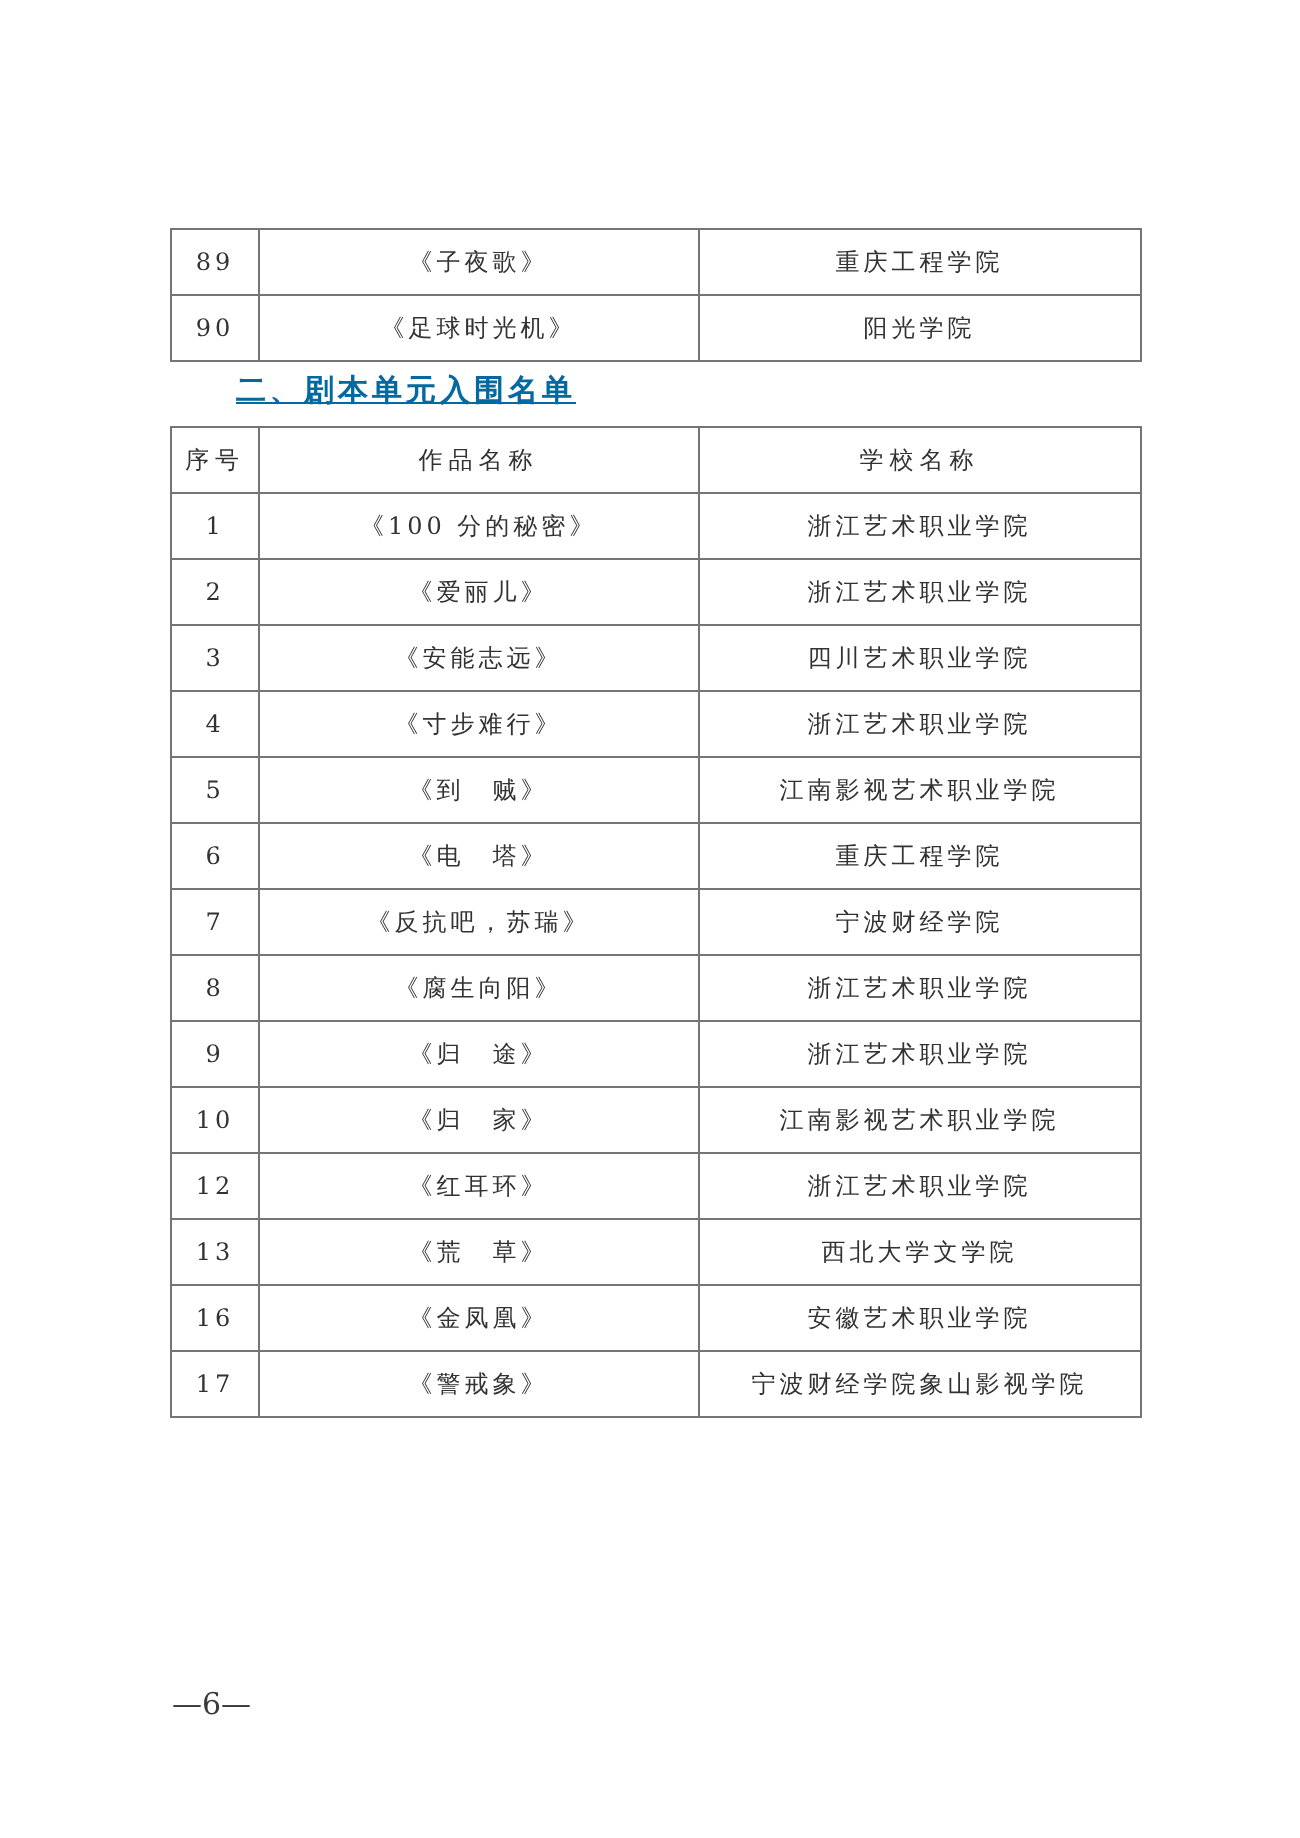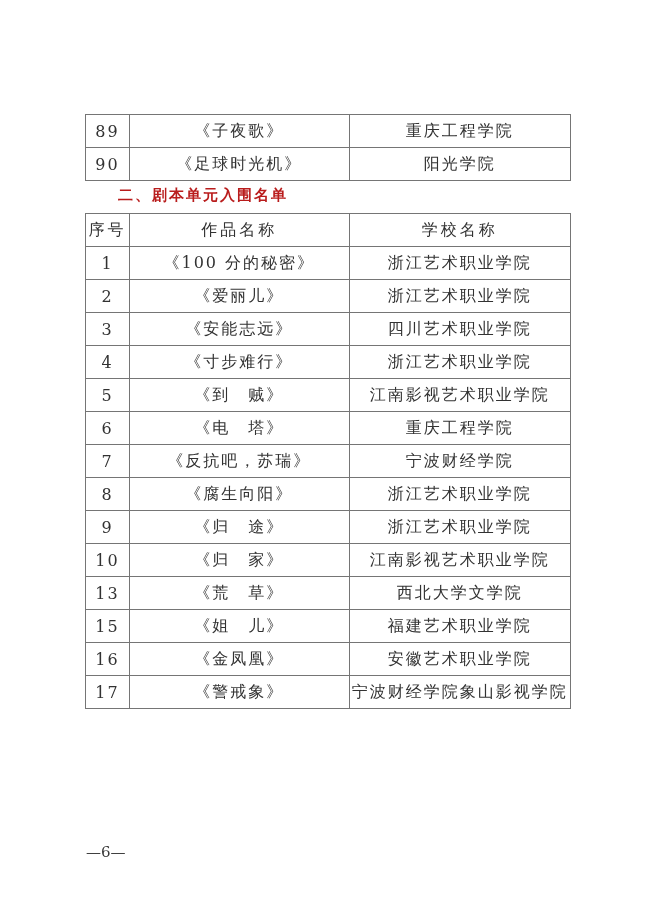--- a/index.html
+++ b/index.html
@@ -15,21 +15,21 @@
     font-family: "DejaVu Serif", "Liberation Serif", serif;
     color: #323232;
     overflow: hidden;
   }
   table.doc-table {
     position: absolute;
     left: 85px;
     border-collapse: collapse;
     table-layout: fixed;
     width: 486px;
-    font-size: 16px;
+    font-size: 12px;
   }
   table.doc-table td, table.doc-table th {
     border: 1px solid #757575;
     height: 32px;
     text-align: center;
     vertical-align: middle;
     padding: 0 2px;
     letter-spacing: 2px;
     font-weight: normal;
     overflow: hidden;
@@ -41,21 +41,22 @@
   }
   #table-prev { top: 114px; }
   #table-script { top: 213px; }
   .section-heading {
     position: absolute;
     left: 118px;
     top: 186px;
     font-size: 15px;
     font-weight: bold;
     letter-spacing: 2px;
-    color: #b91c1c;
+    color: #0369a1;
+    text-decoration: underline;
   }
   .page-number {
     position: absolute;
     left: 86px;
     top: 843px;
     font-size: 15px;
     letter-spacing: 0;
     color: #3a3a3a;
   }
   .c-no { width: 44px; }
@@ -160,33 +161,33 @@
           <td>浙江艺术职业学院</td>
         </tr>
 
         <tr>
           <td>10</td>
           <td>《归　家》</td>
           <td>江南影视艺术职业学院</td>
         </tr>
 
 
+        <tr>
+          <td>12</td>
+          <td>《红耳环》</td>
+          <td>浙江艺术职业学院</td>
+        </tr>
 
         <tr>
           <td>13</td>
           <td>《荒　草》</td>
           <td>西北大学文学院</td>
         </tr>
 
 
-        <tr>
-          <td>15</td>
-          <td>《姐　儿》</td>
-          <td>福建艺术职业学院</td>
-        </tr>
 
         <tr>
           <td>16</td>
           <td>《金凤凰》</td>
           <td>安徽艺术职业学院</td>
         </tr>
 
         <tr>
           <td>17</td>
           <td>《警戒象》</td>

